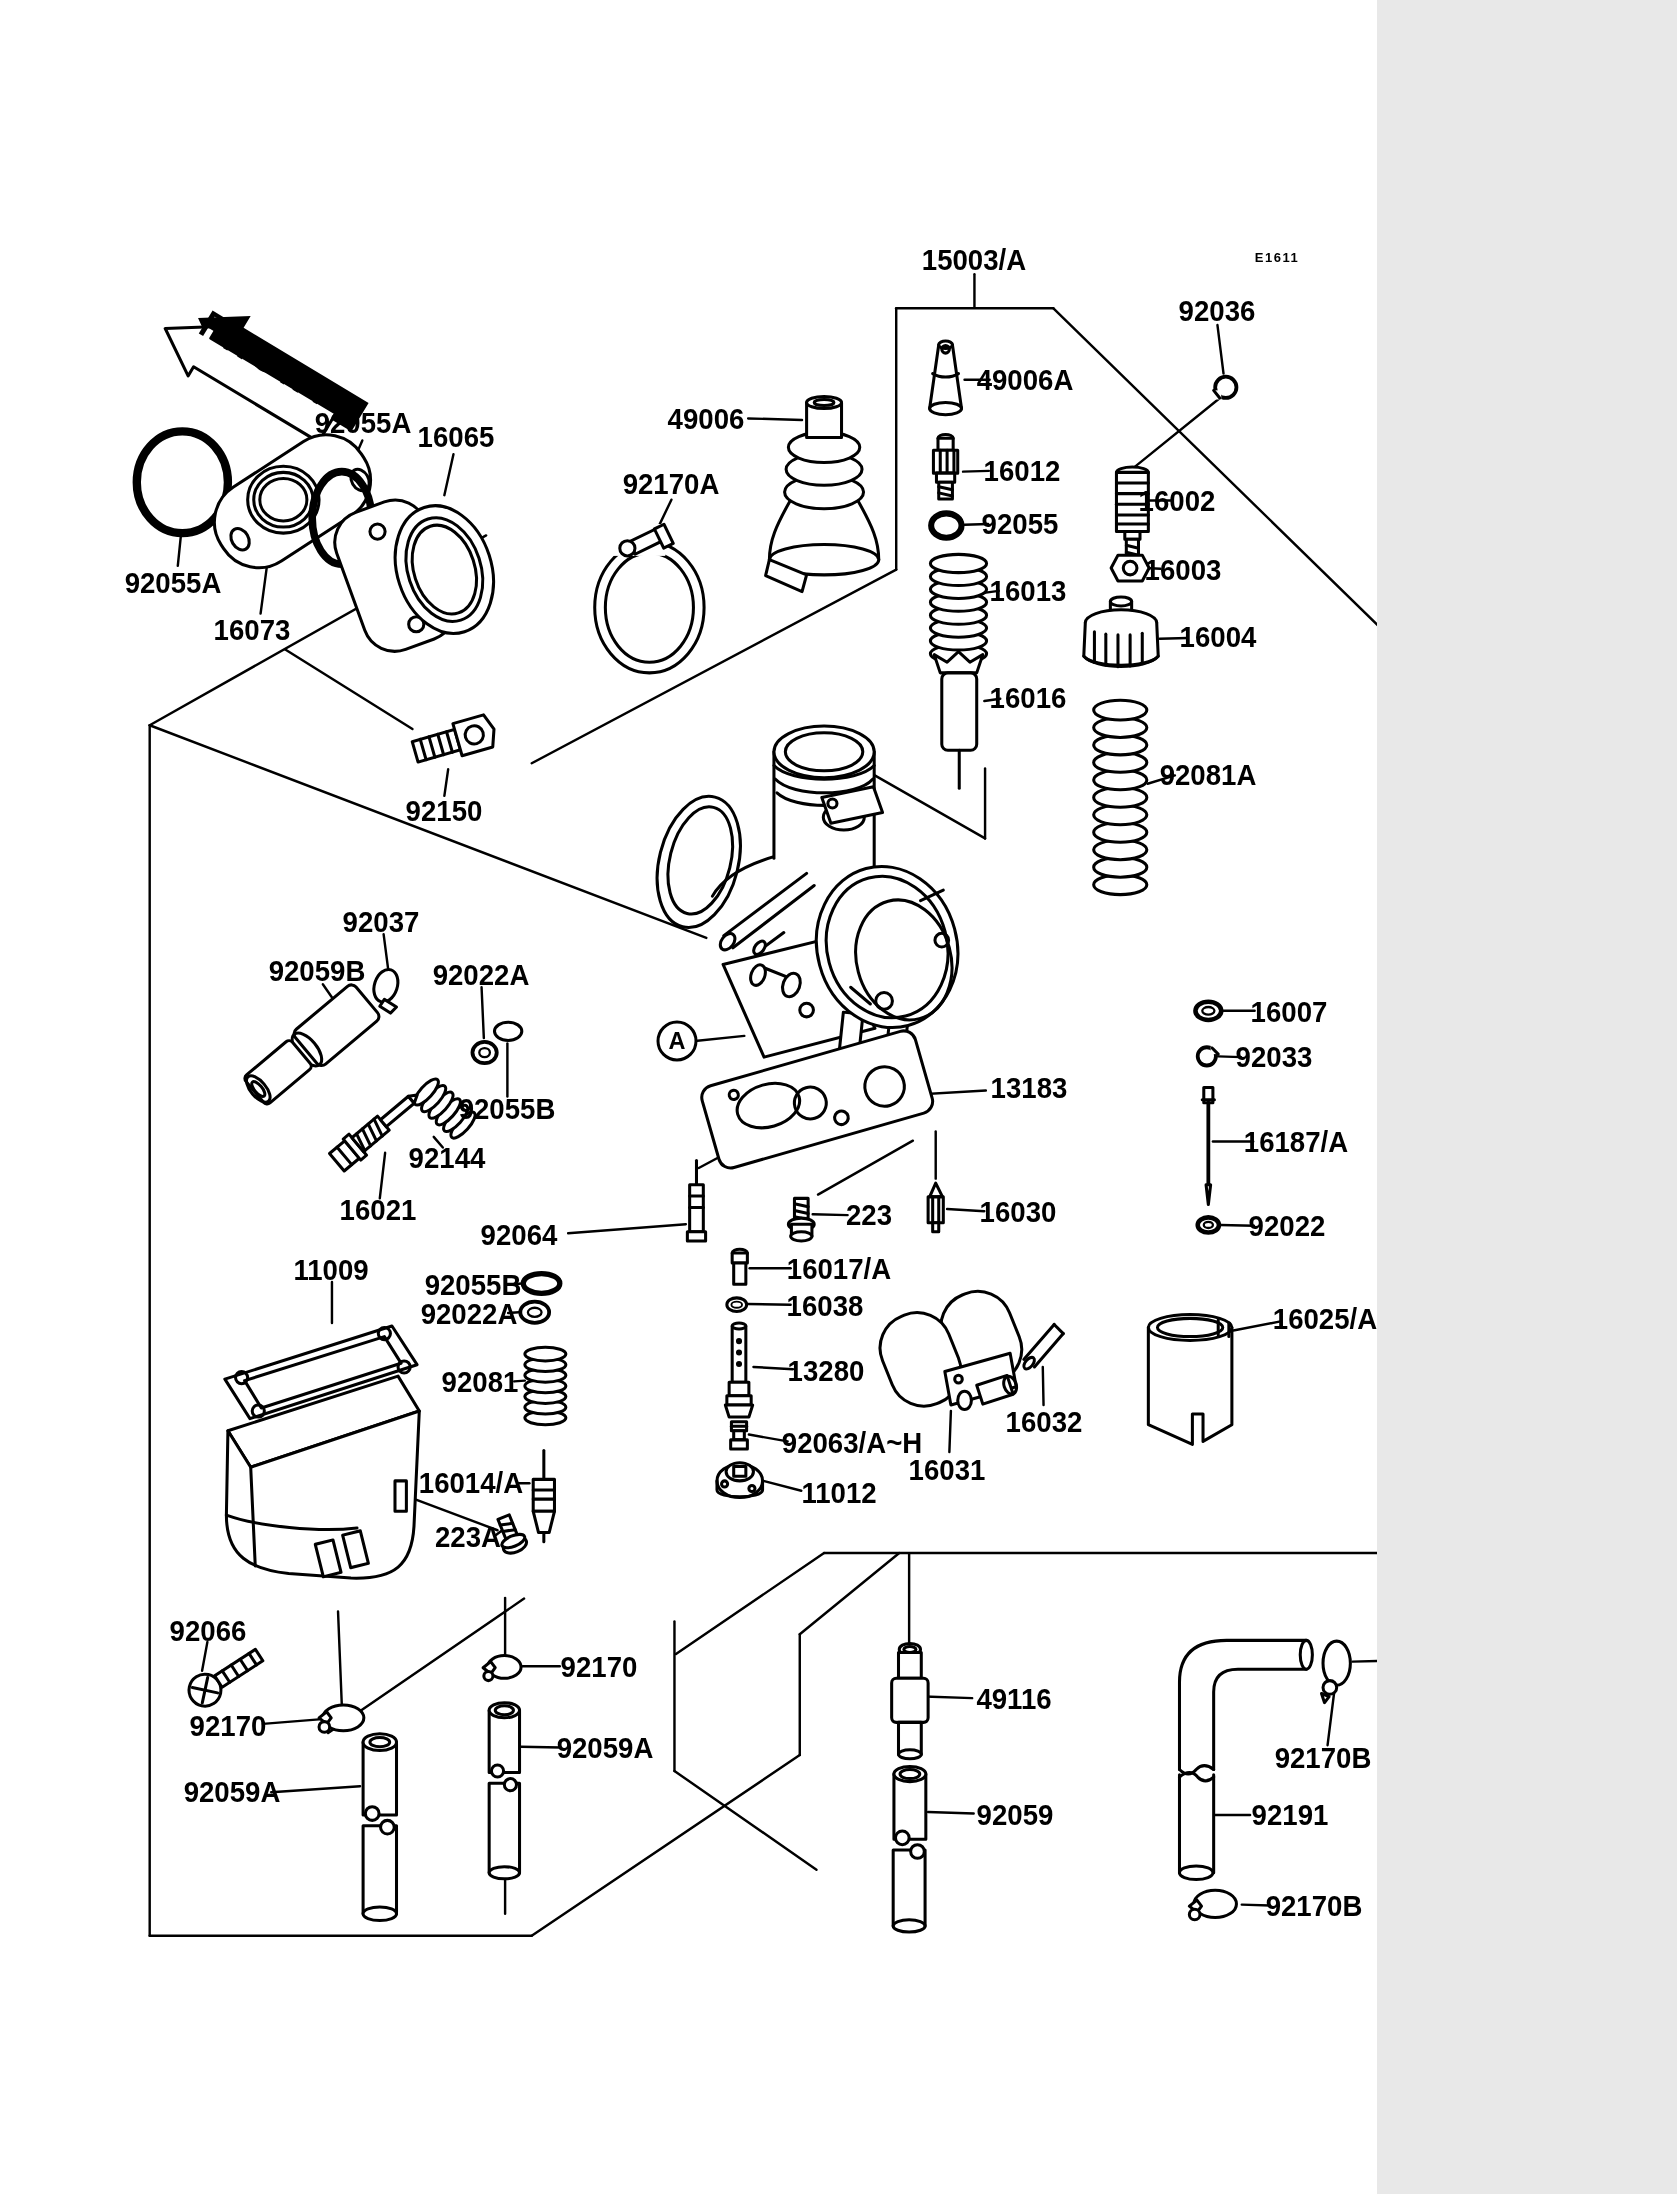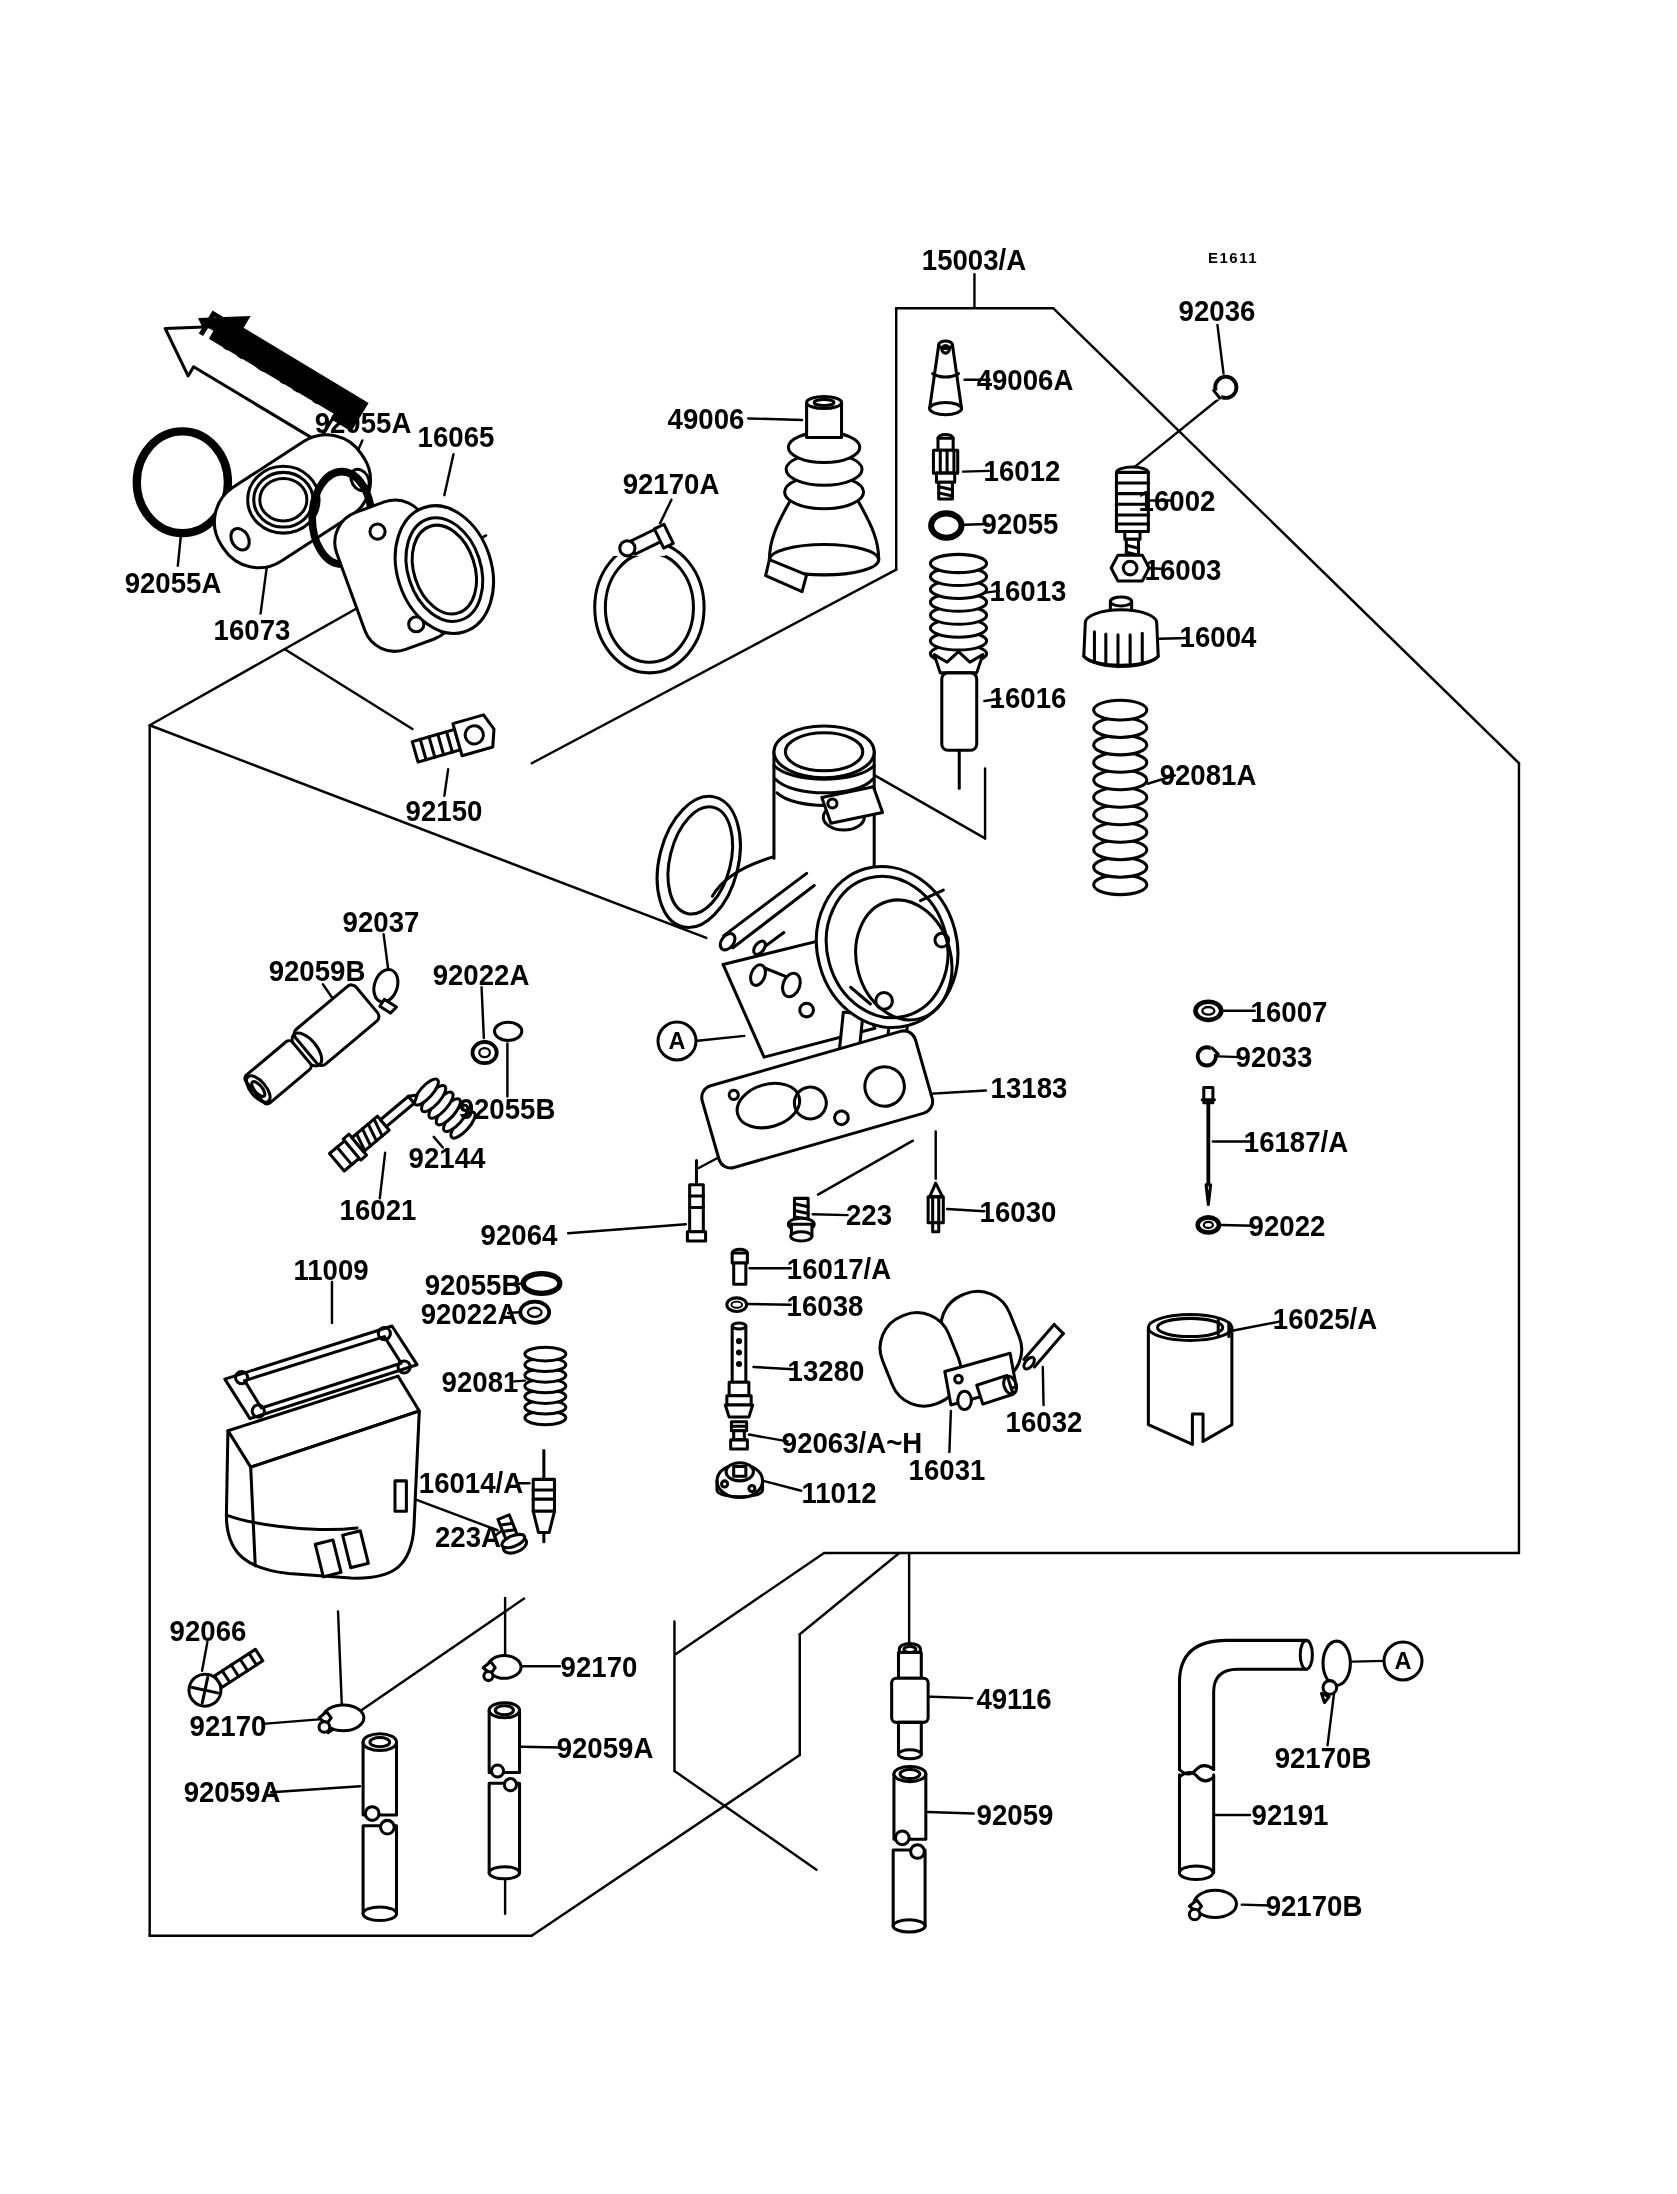--- a/index.html
+++ b/index.html
@@ -1,26 +1,26 @@
 <!DOCTYPE html>
 <html style="font-size:12px"><head>
 <meta charset="utf-8">
 <style>
   html,body{margin:0;padding:0;background:#e8e8e8;}
-  #sheet{position:relative;width:1677px;height:2194px;background:#ffffff;overflow:hidden;
+  #sheet{position:relative;width:1377px;height:2194px;background:#ffffff;overflow:hidden;
          font-family:"Liberation Sans","DejaVu Sans",sans-serif;}
   #art{position:absolute;left:0;top:0;}
   svg *{stroke-linecap:round;stroke-linejoin:round;}
   .ln{stroke:#000;stroke-width:3.2;fill:none;}
   .pt{stroke:#000;stroke-width:4;fill:none;}
   .f{stroke:#000;stroke-width:4;fill:#fff;}
   .thick{stroke:#000;fill:none;}
   .lbl{position:absolute;transform:translate(-50%,-50%) scaleX(.92);white-space:nowrap;
        font-weight:bold;font-size:30px;color:#000;letter-spacing:0px;}
-  .lbl.sm{font-size:15px;letter-spacing:1.5px;transform:translate(-50%,-50%);}
+  .lbl.sm{font-size:13px;letter-spacing:1.5px;transform:translate(-50%,-50%);margin-left:44px;}
   .marker{position:absolute;width:35px;height:35px;border:3px solid #000;border-radius:50%;
           transform:translate(-50%,-50%);display:flex;align-items:center;justify-content:center;
           font-weight:bold;font-size:23.5px;background:#fff;}
   .frontText{position:absolute;font-weight:bold;font-size:39px;letter-spacing:7.6px;
              transform:translate(-50%,-50%) rotate(31deg) scaleX(.9);}
 </style>
 </head>
 <body>
 
 <div id="sheet">

